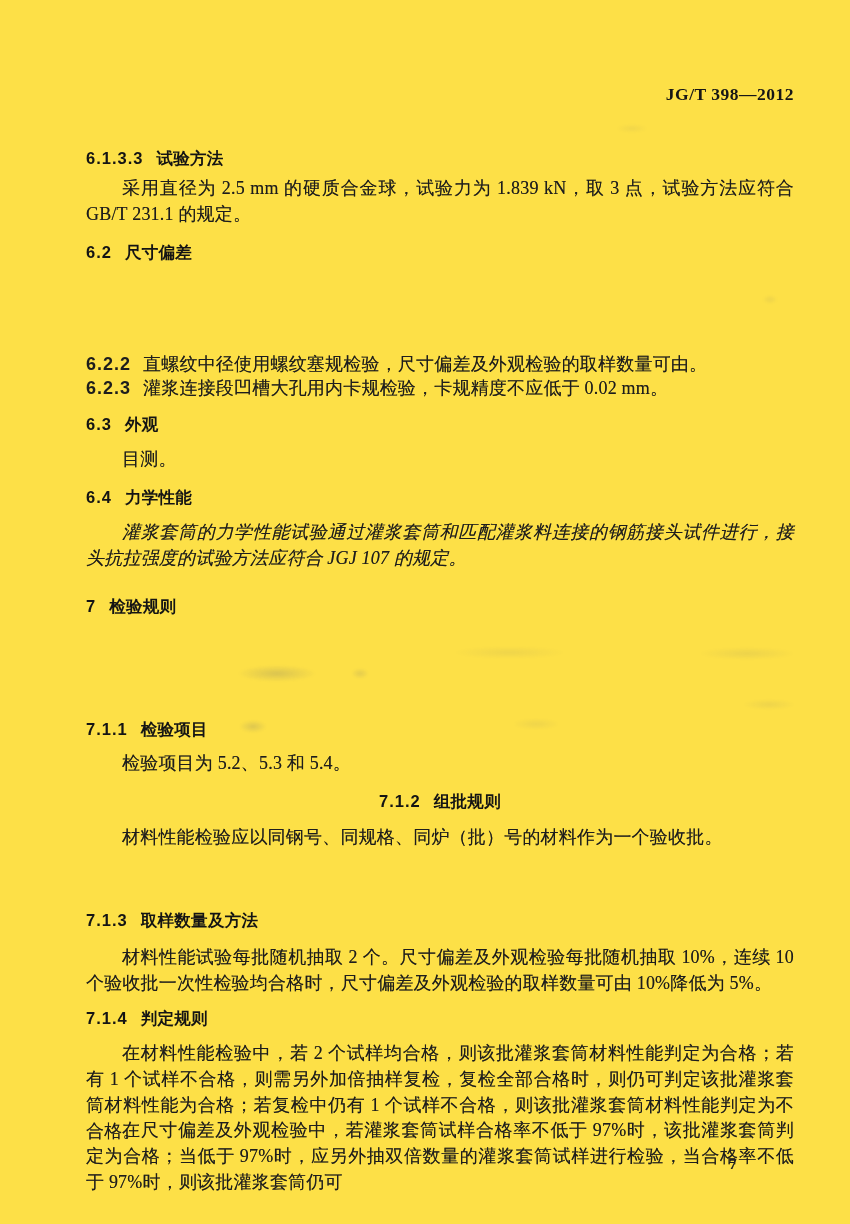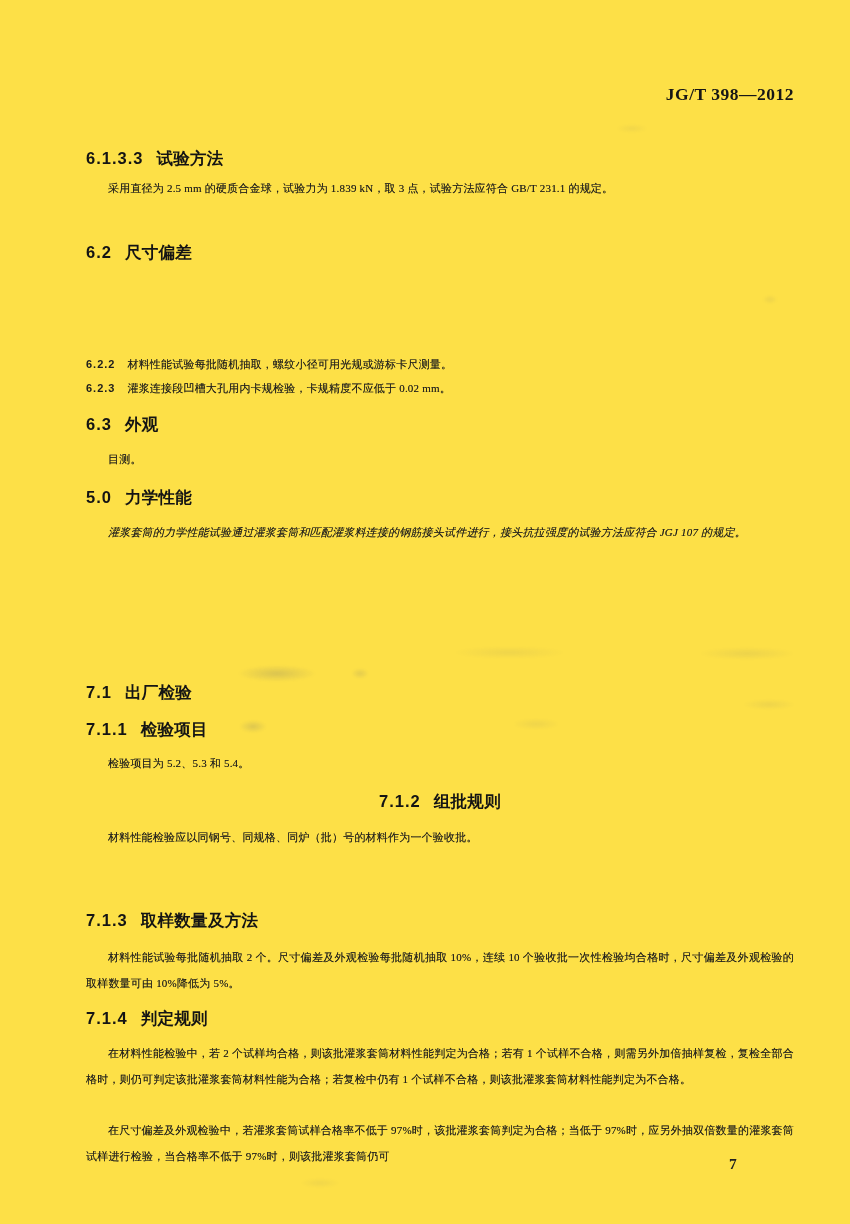--- a/index.html
+++ b/index.html
@@ -36,21 +36,21 @@
     font-family: "Liberation Sans", "DejaVu Sans", sans-serif;
     font-weight: 700;
     font-size: 16.5px;
     color: #141414;
     letter-spacing: 0.3px;
     white-space: nowrap;
   }
   .hd .num { margin-right: 13px; letter-spacing: 1px; }
   
   .body {
-    font-size: 11px;
+    font-size: 18px;
     line-height: 26px;
     text-align: justify;
     color: #1d1d1d;
     text-shadow: 0 0 0.5px rgba(20,20,20,0.55);
     letter-spacing: 0.2px;
   }
   .indent { text-indent: 2em; }
   
   .clause { }
   .clause .cnum {
@@ -120,40 +120,40 @@
   <div class="blk hd pos-h6133">
     <span class="num">6.1.3.3</span><span class="ttl">试验方法</span>
   </div>
   <p class="blk body indent pos-p6133">采用直径为 2.5 mm 的硬质合金球，试验力为 1.839 kN，取 3 点，试验方法应符合 GB/T 231.1 的规定。</p>
 
   <div class="blk hd pos-h62">
     <span class="num">6.2</span><span class="ttl">尺寸偏差</span>
   </div>
 
   <p class="blk body clause pos-c622">
-    <span class="cnum">6.2.2</span><span>材料性能试验每批随机抽取，螺纹小径可用光规或游标卡尺测量。</span>
+    <span class="cnum">6.2.2</span><span>直螺纹中径使用螺纹塞规检验，尺寸偏差及外观检验的取样数量可由。</span>
   </p>
   <p class="blk body clause pos-c623">
     <span class="cnum">6.2.3</span><span>灌浆连接段凹槽大孔用内卡规检验，卡规精度不应低于 0.02 mm。</span>
   </p>
 
   <div class="blk hd pos-h63">
     <span class="num">6.3</span><span class="ttl">外观</span>
   </div>
   <p class="blk body indent pos-p63">目测。</p>
 
   <div class="blk hd pos-h64">
-    <span class="num">5.0</span><span class="ttl">力学性能</span>
+    <span class="num">6.4</span><span class="ttl">力学性能</span>
   </div>
   <p class="blk body indent pos-p64">灌浆套筒的力学性能试验通过灌浆套筒和匹配灌浆料连接的钢筋接头试件进行，接头抗拉强度的试验方法应符合 JGJ 107 的规定。</p>
 
+  <div class="blk hd pos-h7">
+    <span class="num">7</span><span class="ttl">检验规则</span>
+  </div>
 
-  <div class="blk hd pos-h71">
-    <span class="num">7.1</span><span class="ttl">出厂检验</span>
-  </div>
 
   <div class="blk hd pos-h711">
     <span class="num">7.1.1</span><span class="ttl">检验项目</span>
   </div>
   <p class="blk body indent pos-p711">检验项目为 5.2、5.3 和 5.4。</p>
 
   <div class="blk hd pos-h712">
     <span class="num">7.1.2</span><span class="ttl">组批规则</span>
   </div>
   <p class="blk body indent pos-p712a">材料性能检验应以同钢号、同规格、同炉（批）号的材料作为一个验收批。</p>

